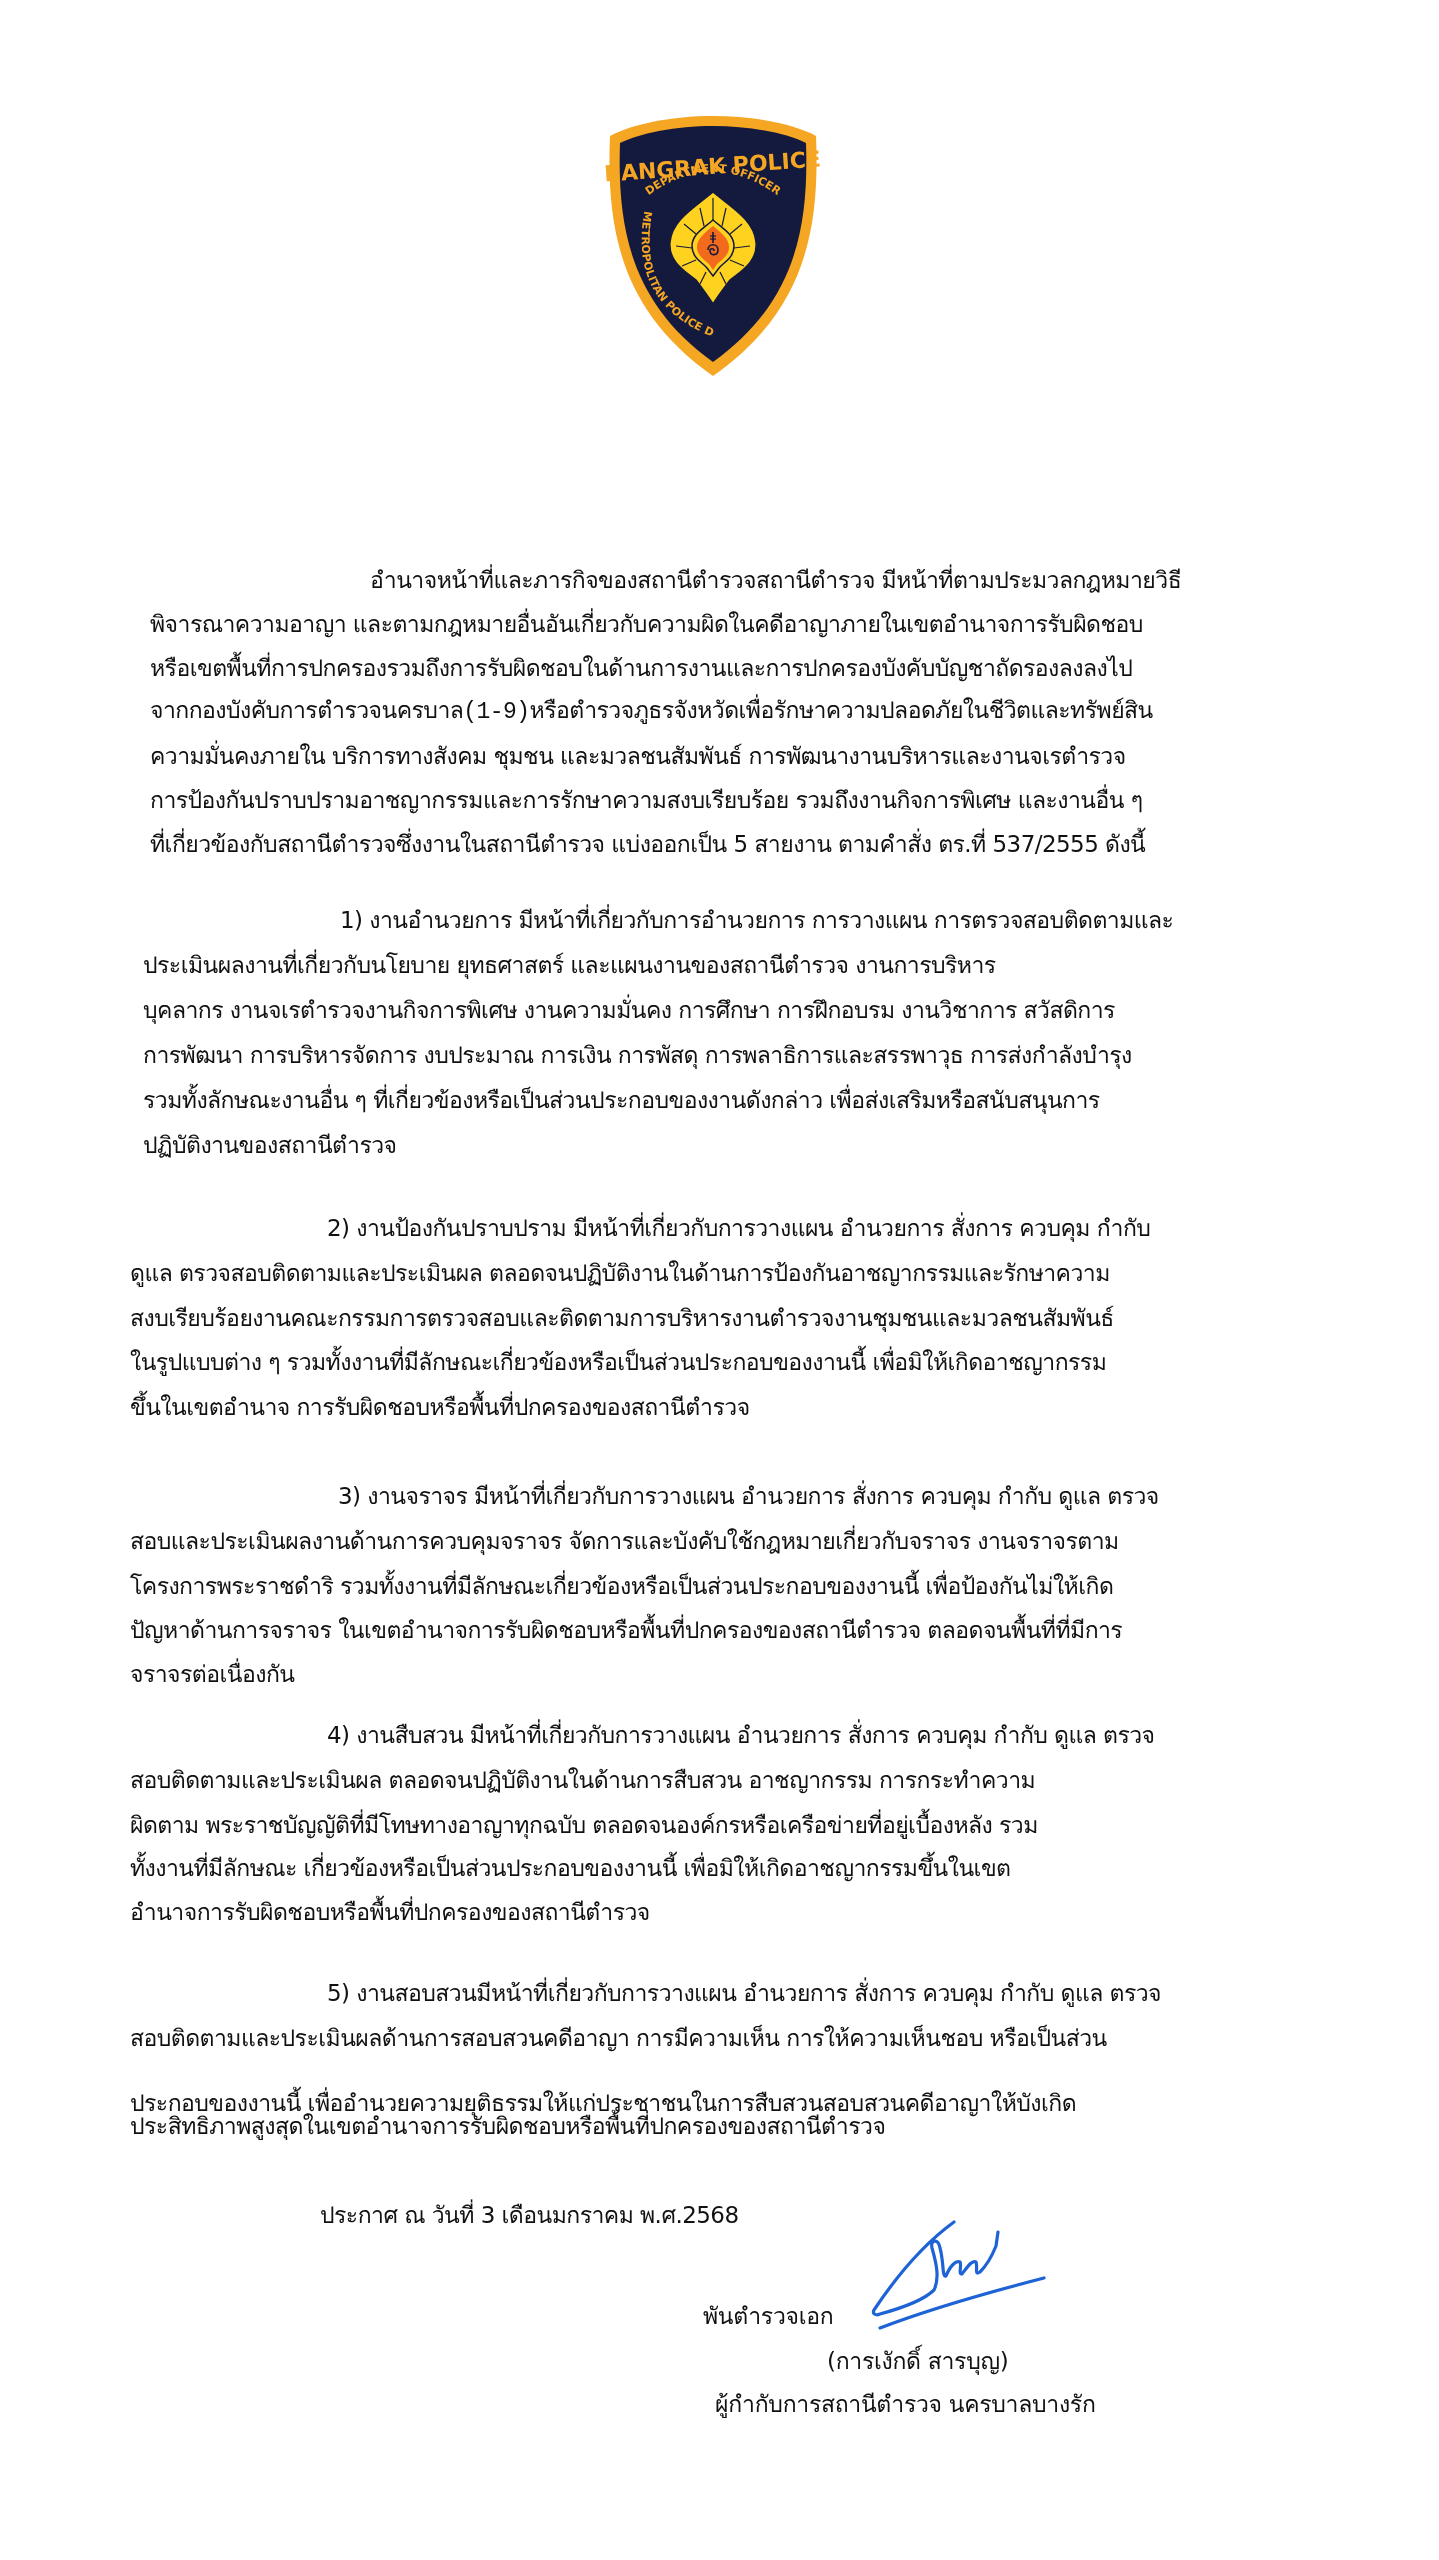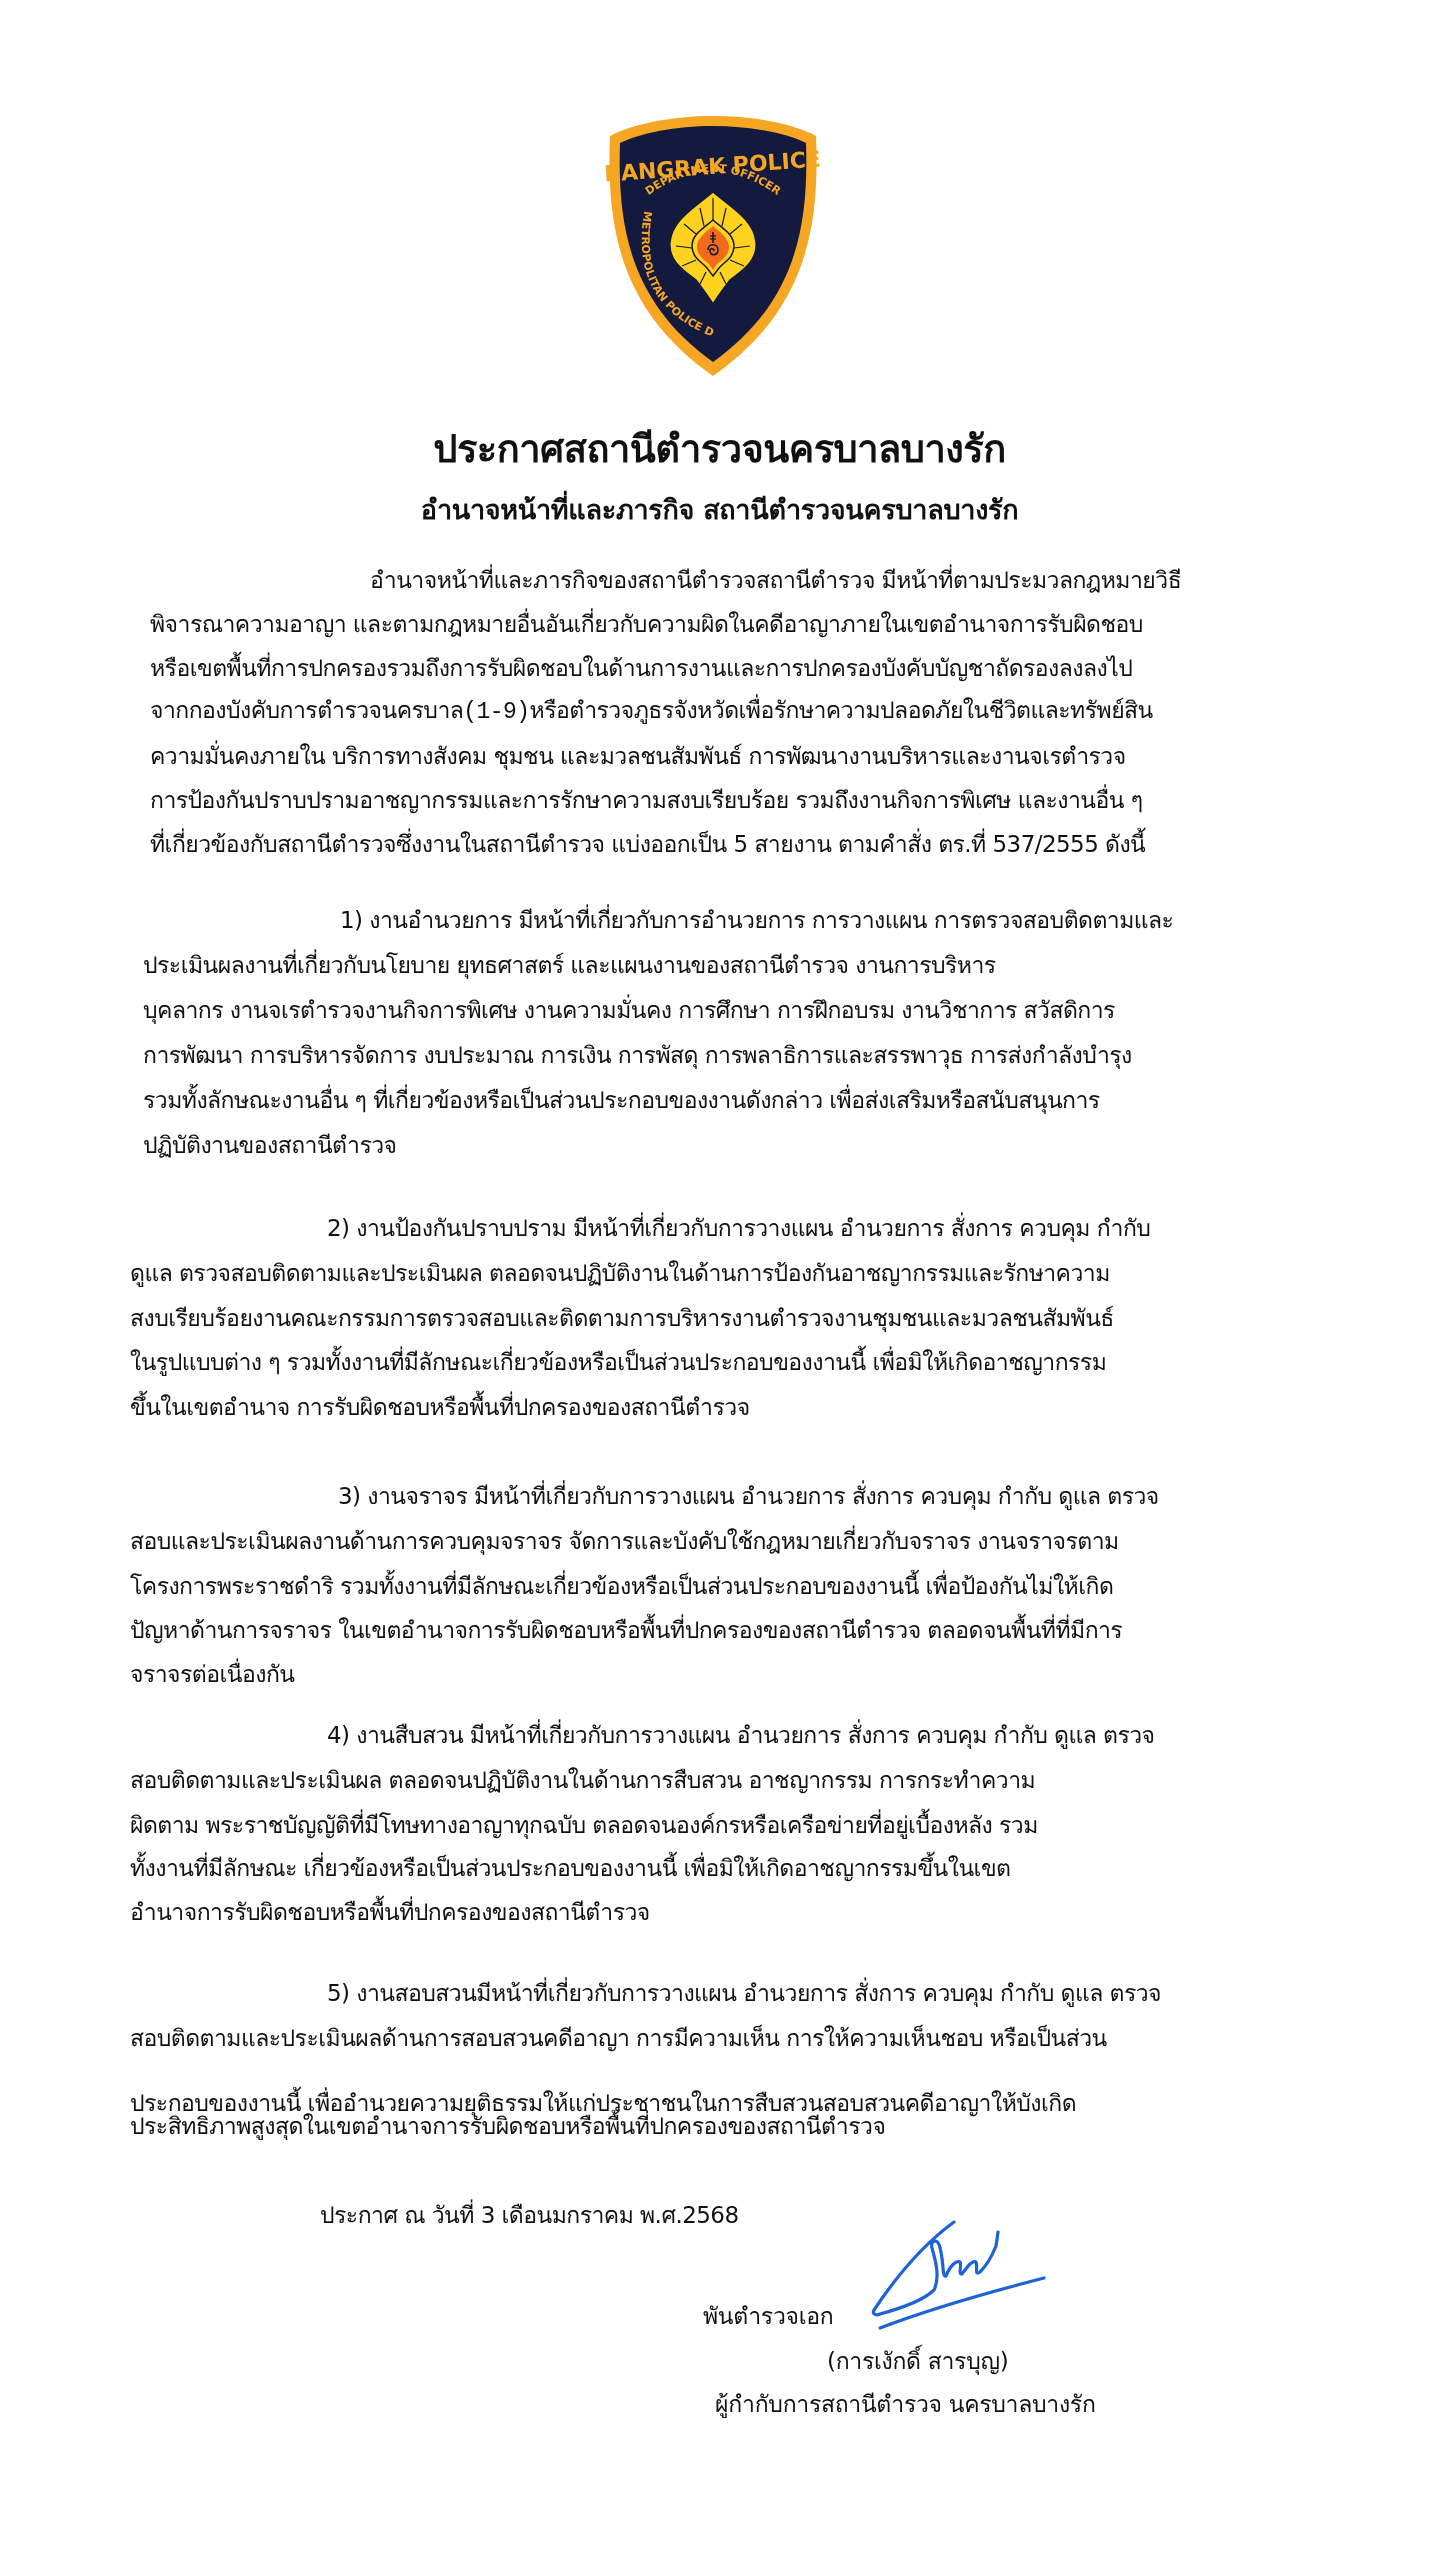--- a/index.html
+++ b/index.html
@@ -55,22 +55,20 @@
       </g>
       <path d="M109 108 C 118 116 130 122 130 134 C 130 146 120 150 115 156 L 109 164 L 103 156 C 98 150 88 146 88 134 C 88 122 100 116 109 108 Z" fill="#FFD21F" stroke="#141A3E" stroke-width="1.5"></path>
       <path d="M109 114 C 116 120 125 126 125 135 C 125 144 117 148 113 152 L 109 158 L 105 152 C 101 148 93 144 93 135 C 93 126 102 120 109 114 Z" fill="#F26A1B"></path>
       <path d="M104 138 C 104 131 114 131 114 138 C 114 144 106 144 106 139 C 106 136 110 136 110 139" fill="none" stroke="#141A3E" stroke-width="1.6"></path>
       <line x1="109" y1="120" x2="109" y2="131" stroke="#141A3E" stroke-width="1.6"></line>
       <line x1="106" y1="124" x2="112" y2="124" stroke="#141A3E" stroke-width="1.2"></line>
       <line x1="106" y1="127" x2="112" y2="127" stroke="#141A3E" stroke-width="1.2"></line>
     </g>
   </svg>
 
-  <div class="title t1">ประกาศสถานีตำรวจนครบาลบางรัก</div>
-  <div class="title t2">อำนาจหน้าที่และภารกิจ สถานีตำรวจนครบาลบางรัก</div>
 
   <div>
     <div class="ln" style="left:370px; top:565px;">อำนาจหน้าที่และภารกิจของสถานีตำรวจสถานีตำรวจ มีหน้าที่ตามประมวลกฎหมายวิธี</div>
     <div class="ln" style="left:150px; top:609px;">พิจารณาความอาญา  และตามกฎหมายอื่นอันเกี่ยวกับความผิดในคดีอาญาภายในเขตอำนาจการรับผิดชอบ</div>
     <div class="ln" style="left:150px; top:653px;">หรือเขตพื้นที่การปกครองรวมถึงการรับผิดชอบในด้านการงานและการปกครองบังคับบัญชาถัดรองลงลงไป</div>
     <div class="ln" style="left:150px; top:697px;font-family:Liberation Mono, monospace;">จากกองบังคับการตำรวจนครบาล(1-9)หรือตำรวจภูธรจังหวัดเพื่อรักษาความปลอดภัยในชีวิตและทรัพย์สิน</div>
     <div class="ln" style="left:150px; top:741px;">ความมั่นคงภายใน  บริการทางสังคม  ชุมชน  และมวลชนสัมพันธ์  การพัฒนางานบริหารและงานจเรตำรวจ</div>
     <div class="ln" style="left:150px; top:785px;">การป้องกันปราบปรามอาชญากรรมและการรักษาความสงบเรียบร้อย รวมถึงงานกิจการพิเศษ และงานอื่น ๆ</div>
     <div class="ln" style="left:150px; top:829px;">ที่เกี่ยวข้องกับสถานีตำรวจซึ่งงานในสถานีตำรวจ แบ่งออกเป็น 5 สายงาน ตามคำสั่ง ตร.ที่ 537/2555 ดังนี้</div>
   </div>

